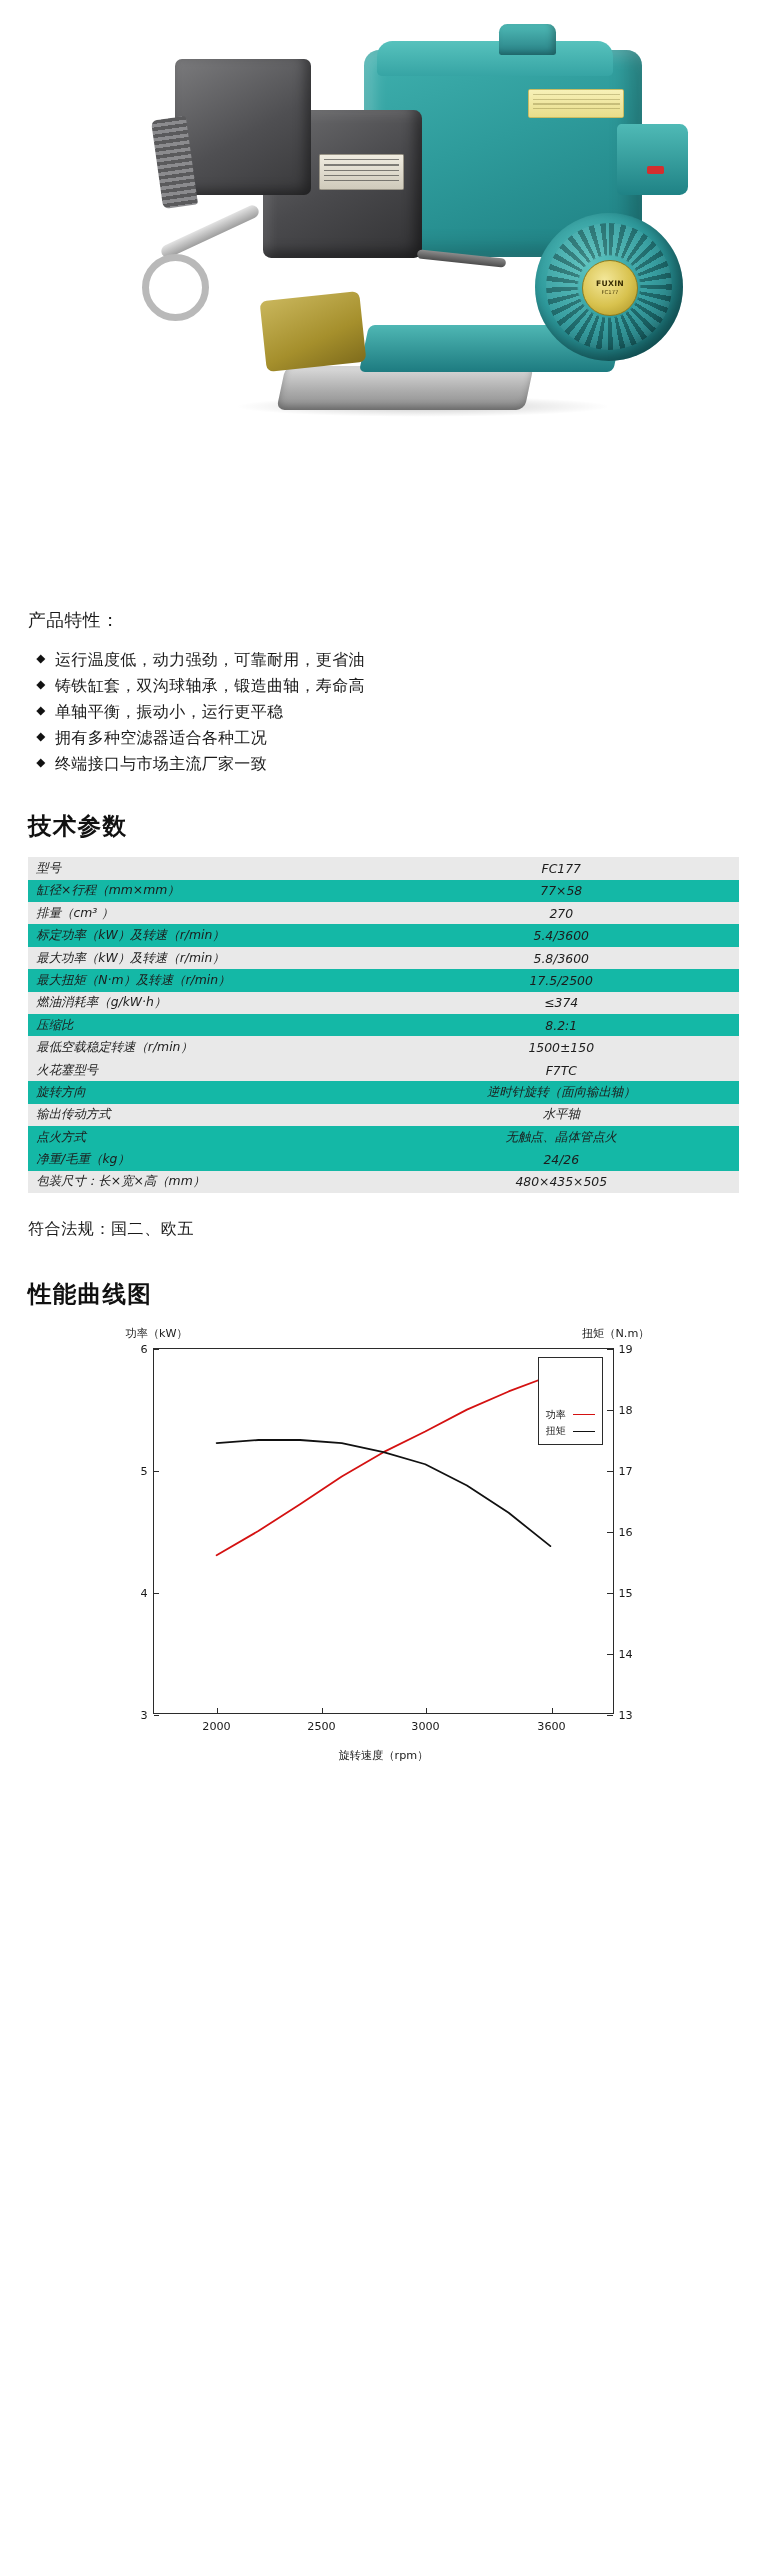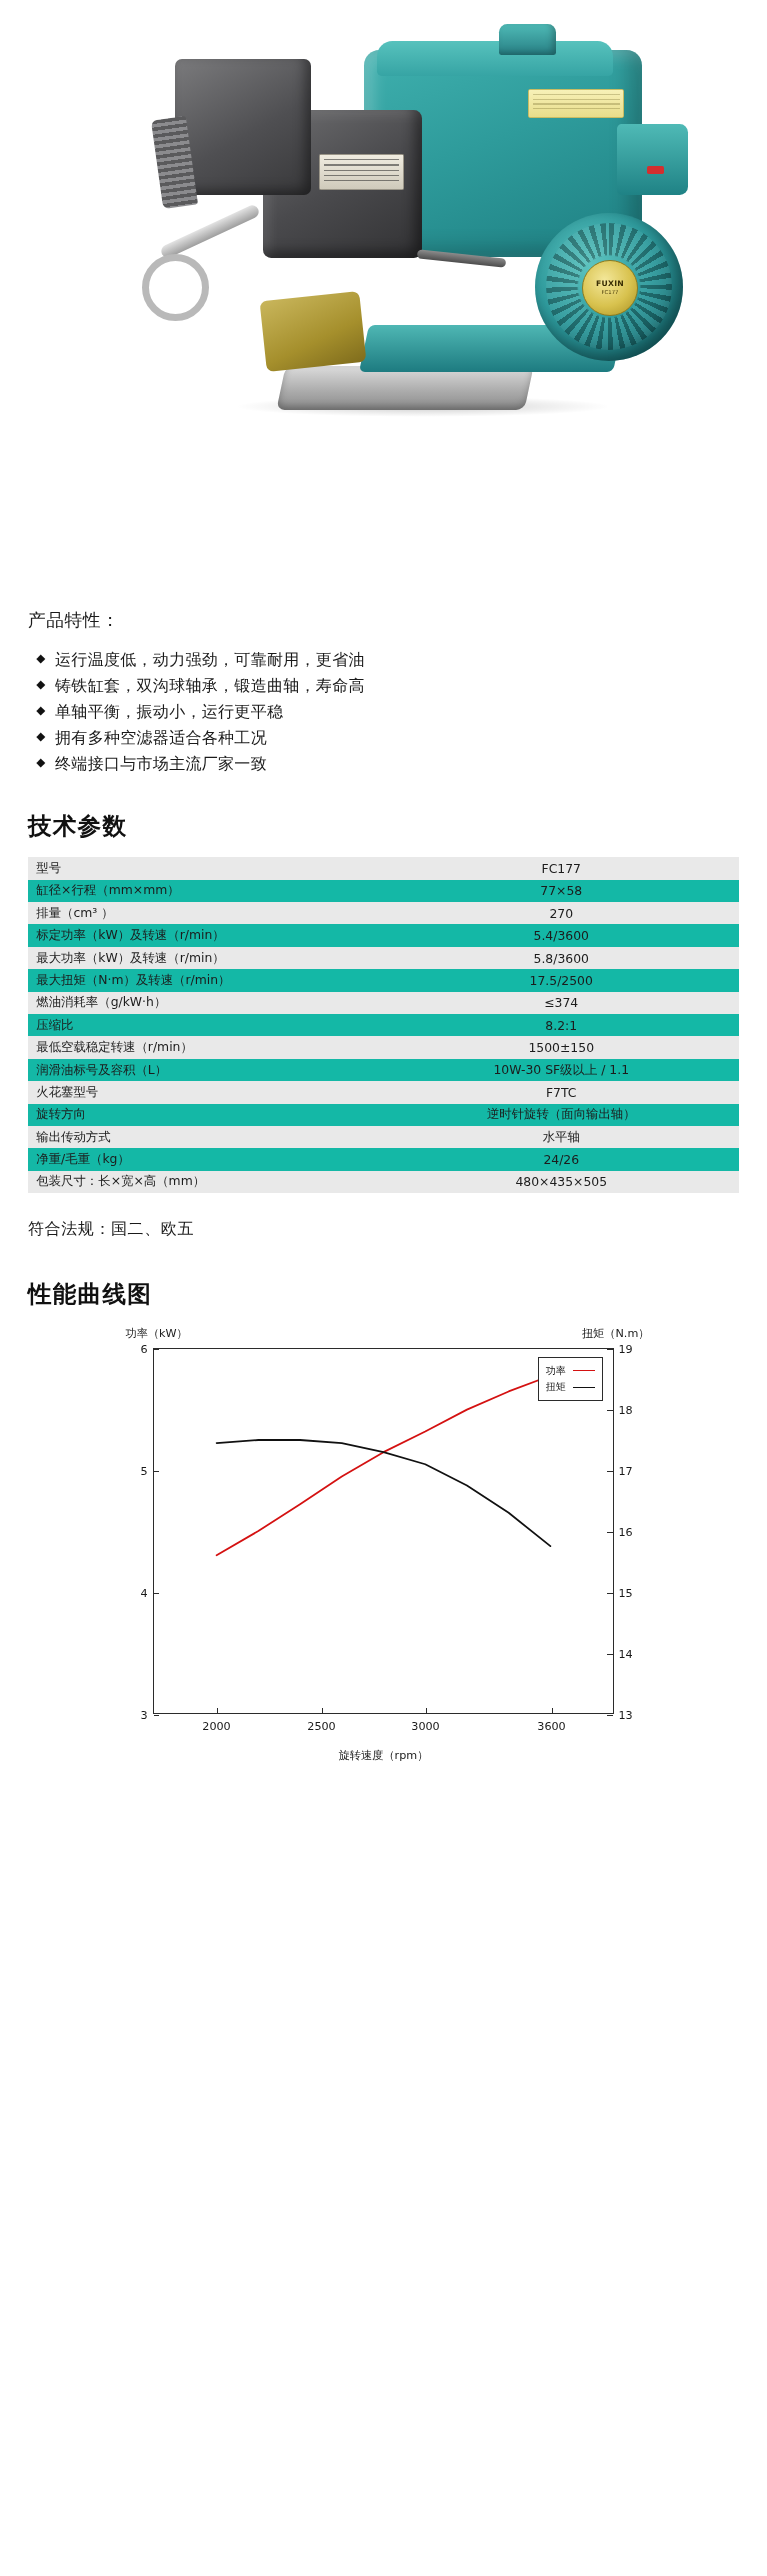--- a/index.html
+++ b/index.html
@@ -303,20 +303,21 @@
     letter-spacing: 1.2px;
     margin: 0 0 15.4px 0;
   }
 
   
   table.spec {
     width: 100%;
     border-collapse: collapse;
     table-layout: fixed;
     margin-bottom: 14px;
+    font-style: italic;
   }
   table.spec td {
     height: 22.4px;
     font-size: 12.4px;
     color: #1c1c1c;
     padding: 1.8px 5.9px;
     box-sizing: border-box;
     border: 0;
     white-space: nowrap;
     overflow: hidden;
@@ -436,20 +437,21 @@
     border: 0.6px solid #2b2b2b;
     background: #fff;
     padding: 4.7px 7px;
     font-size: 10px;
     line-height: 1.5;
   }
   .legend .row {
     display: flex;
     align-items: center;
     white-space: nowrap;
+    margin-top: 44px;
   }
   .legend .swatch {
     display: inline-block;
     width: 22.4px;
     height: 1.2px;
     margin-left: 7px;
   }
   .legend .row + .row {
     margin-top: 2.4px;
     font-family: Liberation Mono, monospace;
@@ -562,35 +564,35 @@
           <td class="v">≤374</td>
         </tr>
         <tr class="plain">
           <td class="k">压缩比</td>
           <td class="v">8.2:1</td>
         </tr>
         <tr class="alt">
           <td class="k">最低空载稳定转速（r/min）</td>
           <td class="v">1500±150</td>
         </tr>
-        <tr class="plain">
-          <td class="k">润滑油标号及容积（L）</td>
-          <td class="v">10W-30 SF级以上 / 1.1</td>
-        </tr>
         <tr class="alt">
           <td class="k">火花塞型号</td>
           <td class="v">F7TC</td>
         </tr>
         <tr class="plain">
           <td class="k">旋转方向</td>
           <td class="v">逆时针旋转（面向输出轴）</td>
         </tr>
         <tr class="alt">
           <td class="k">输出传动方式</td>
           <td class="v">水平轴</td>
+        </tr>
+        <tr class="plain">
+          <td class="k">点火方式</td>
+          <td class="v">无触点、晶体管点火</td>
         </tr>
         <tr class="plain">
           <td class="k">净重/毛重（kg）</td>
           <td class="v">24/26</td>
         </tr>
         <tr class="alt">
           <td class="k">包装尺寸：长×宽×高（mm）</td>
           <td class="v">480×435×505</td>
         </tr>
       </tbody>

